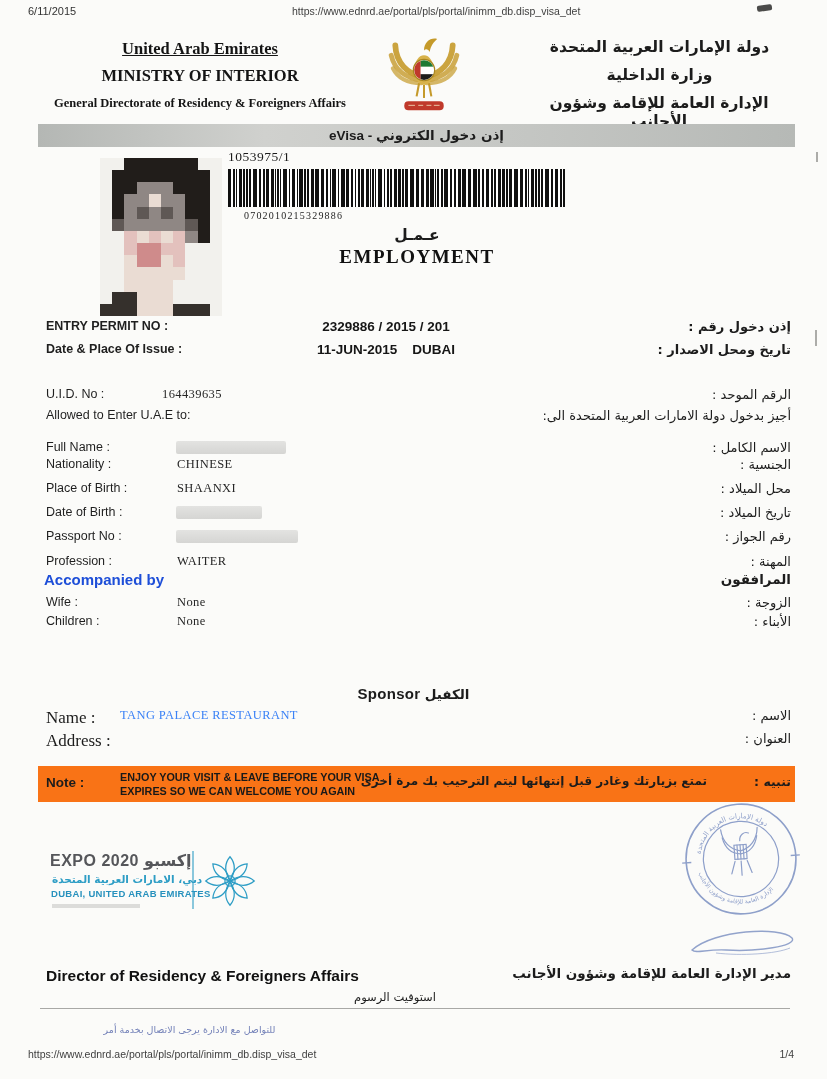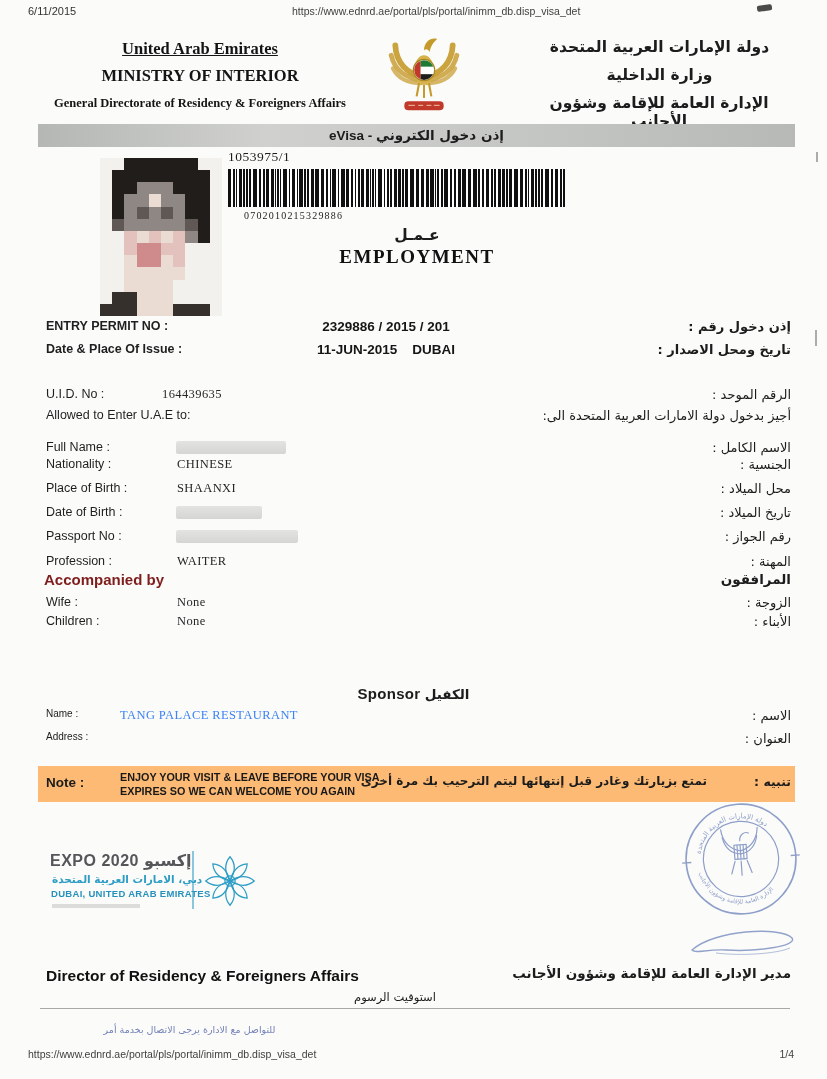--- a/index.html
+++ b/index.html
@@ -52,36 +52,36 @@
   
   .frow{position:absolute;left:0;width:100%;height:20px;}
   .frow .lbl{position:absolute;left:46px;font-size:12.5px;color:#1f1f1f;white-space:pre;}
   .frow .val{position:absolute;left:177px;font-family:"Liberation Serif","DejaVu Serif",serif;
              font-size:12.5px;color:#262626;letter-spacing:.4px;white-space:pre;}
   .frow .valc{position:absolute;left:300px;width:172px;text-align:center;font-weight:700;
               font-size:13.5px;white-space:pre;color:#161616;}
   .frow .arl{position:absolute;right:36px;font-size:13px;white-space:pre;}
   .frow .redact{position:absolute;left:176px;top:1px;height:13px;border-radius:2px;
                 background:linear-gradient(#e3e3e1,#d5d5d3);filter:blur(.6px);}
-  .sec-en{position:absolute;left:44px;font-size:15px;font-weight:700;color:#7f1d1d;}
+  .sec-en{position:absolute;left:44px;font-size:15px;font-weight:700;color:#1d4ed8;}
   .sec-ar{position:absolute;right:36px;font-size:13.5px;font-weight:700;}
 
   
   #sponsor-heading{left:0;top:685px;width:827px;text-align:center;font-size:15px;}
   #sponsor-heading .lat{font-weight:700;letter-spacing:.3px;}
   #sponsor-heading .arb{font-weight:700;font-size:13.5px;}
   .sprow{position:absolute;left:0;width:100%;height:20px;}
-  .sprow .lbl{position:absolute;left:46px;font-size:10px;}
+  .sprow .lbl{position:absolute;left:46px;font-size:17px;font-family:Liberation Serif, serif;}
   .sprow .val{position:absolute;left:120px;font-family:"Liberation Serif","DejaVu Serif",serif;
               font-size:12.5px;letter-spacing:.4px;color:#3b82f6;}
   .sprow .arl{position:absolute;right:36px;font-size:13px;}
   #sponsor-name{top:708px;} #sponsor-address{top:731px;}
 
   
-  #note-band{left:38px;right:32px;top:766px;height:36px;background:#fdba74;}
+  #note-band{left:38px;right:32px;top:766px;height:36px;background:#f97316;}
   #note-label{position:absolute;left:8px;top:9px;font-size:13.5px;font-weight:700;}
   #note-en{position:absolute;left:82px;top:4px;font-size:10.8px;font-weight:700;line-height:14px;color:#191919;}
   #note-ar-text{position:absolute;right:88px;top:8px;font-size:12px;font-weight:600;}
   #note-ar-label{position:absolute;right:4px;top:8px;font-size:12.5px;font-weight:700;}
 
   
   #expo{left:50px;top:847px;width:200px;height:72px;}
   #expo-l1{position:absolute;left:0;top:4px;font-size:16px;font-weight:600;color:#55565a;letter-spacing:.5px;}
   #expo-l1 .arb{font-weight:700;}
   #expo-l2{position:absolute;left:2px;top:26px;font-size:10.5px;color:#2d9dc5;font-weight:600;}

